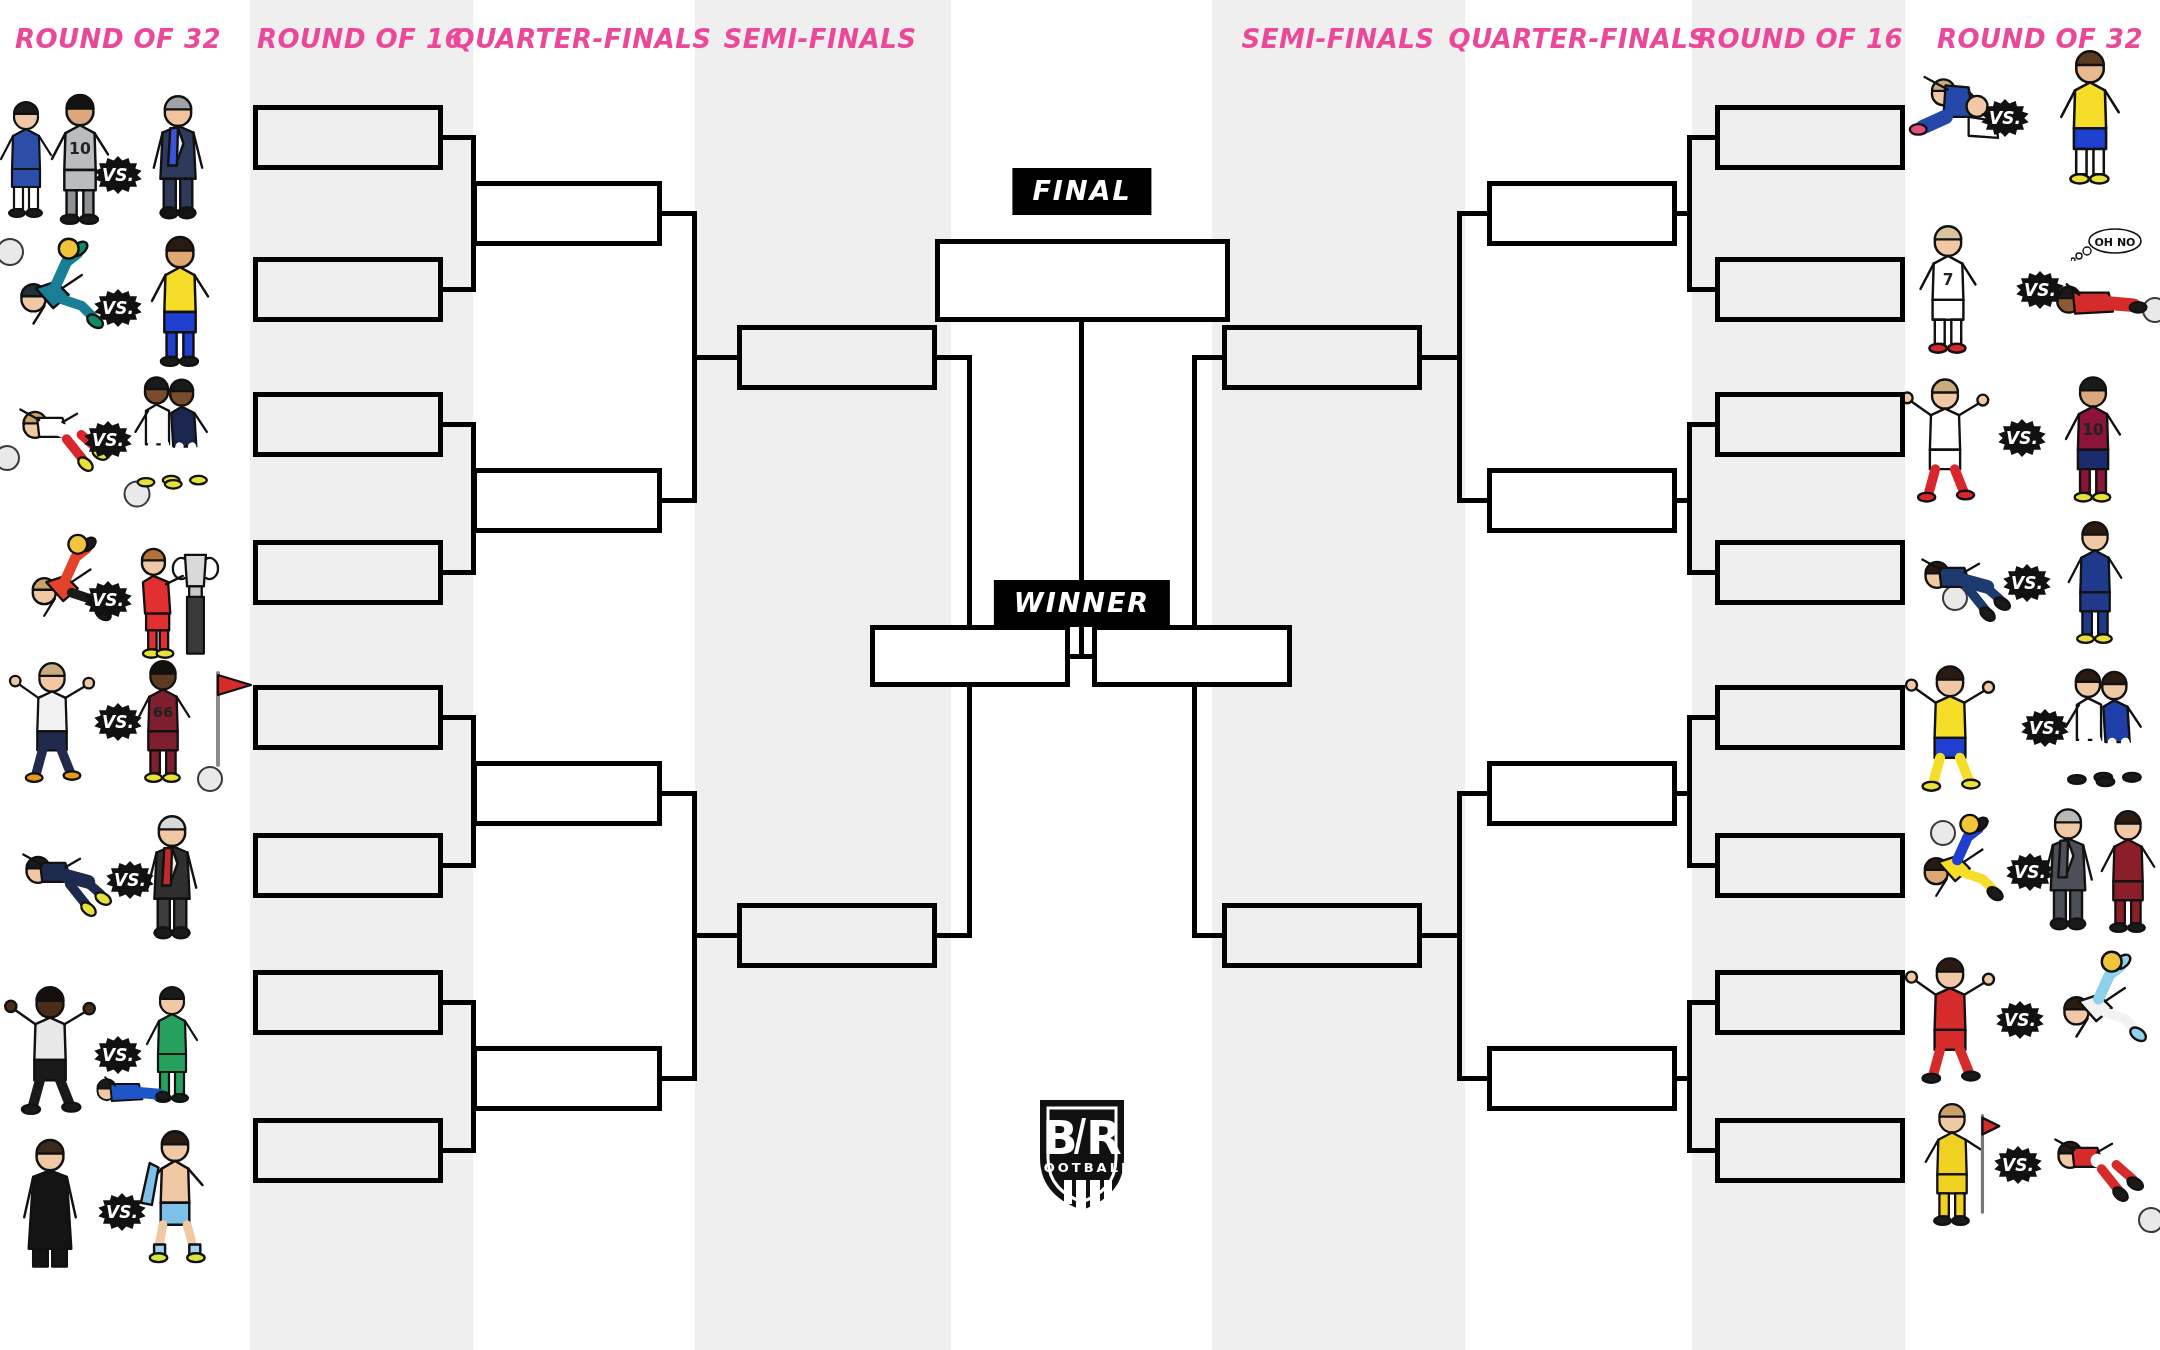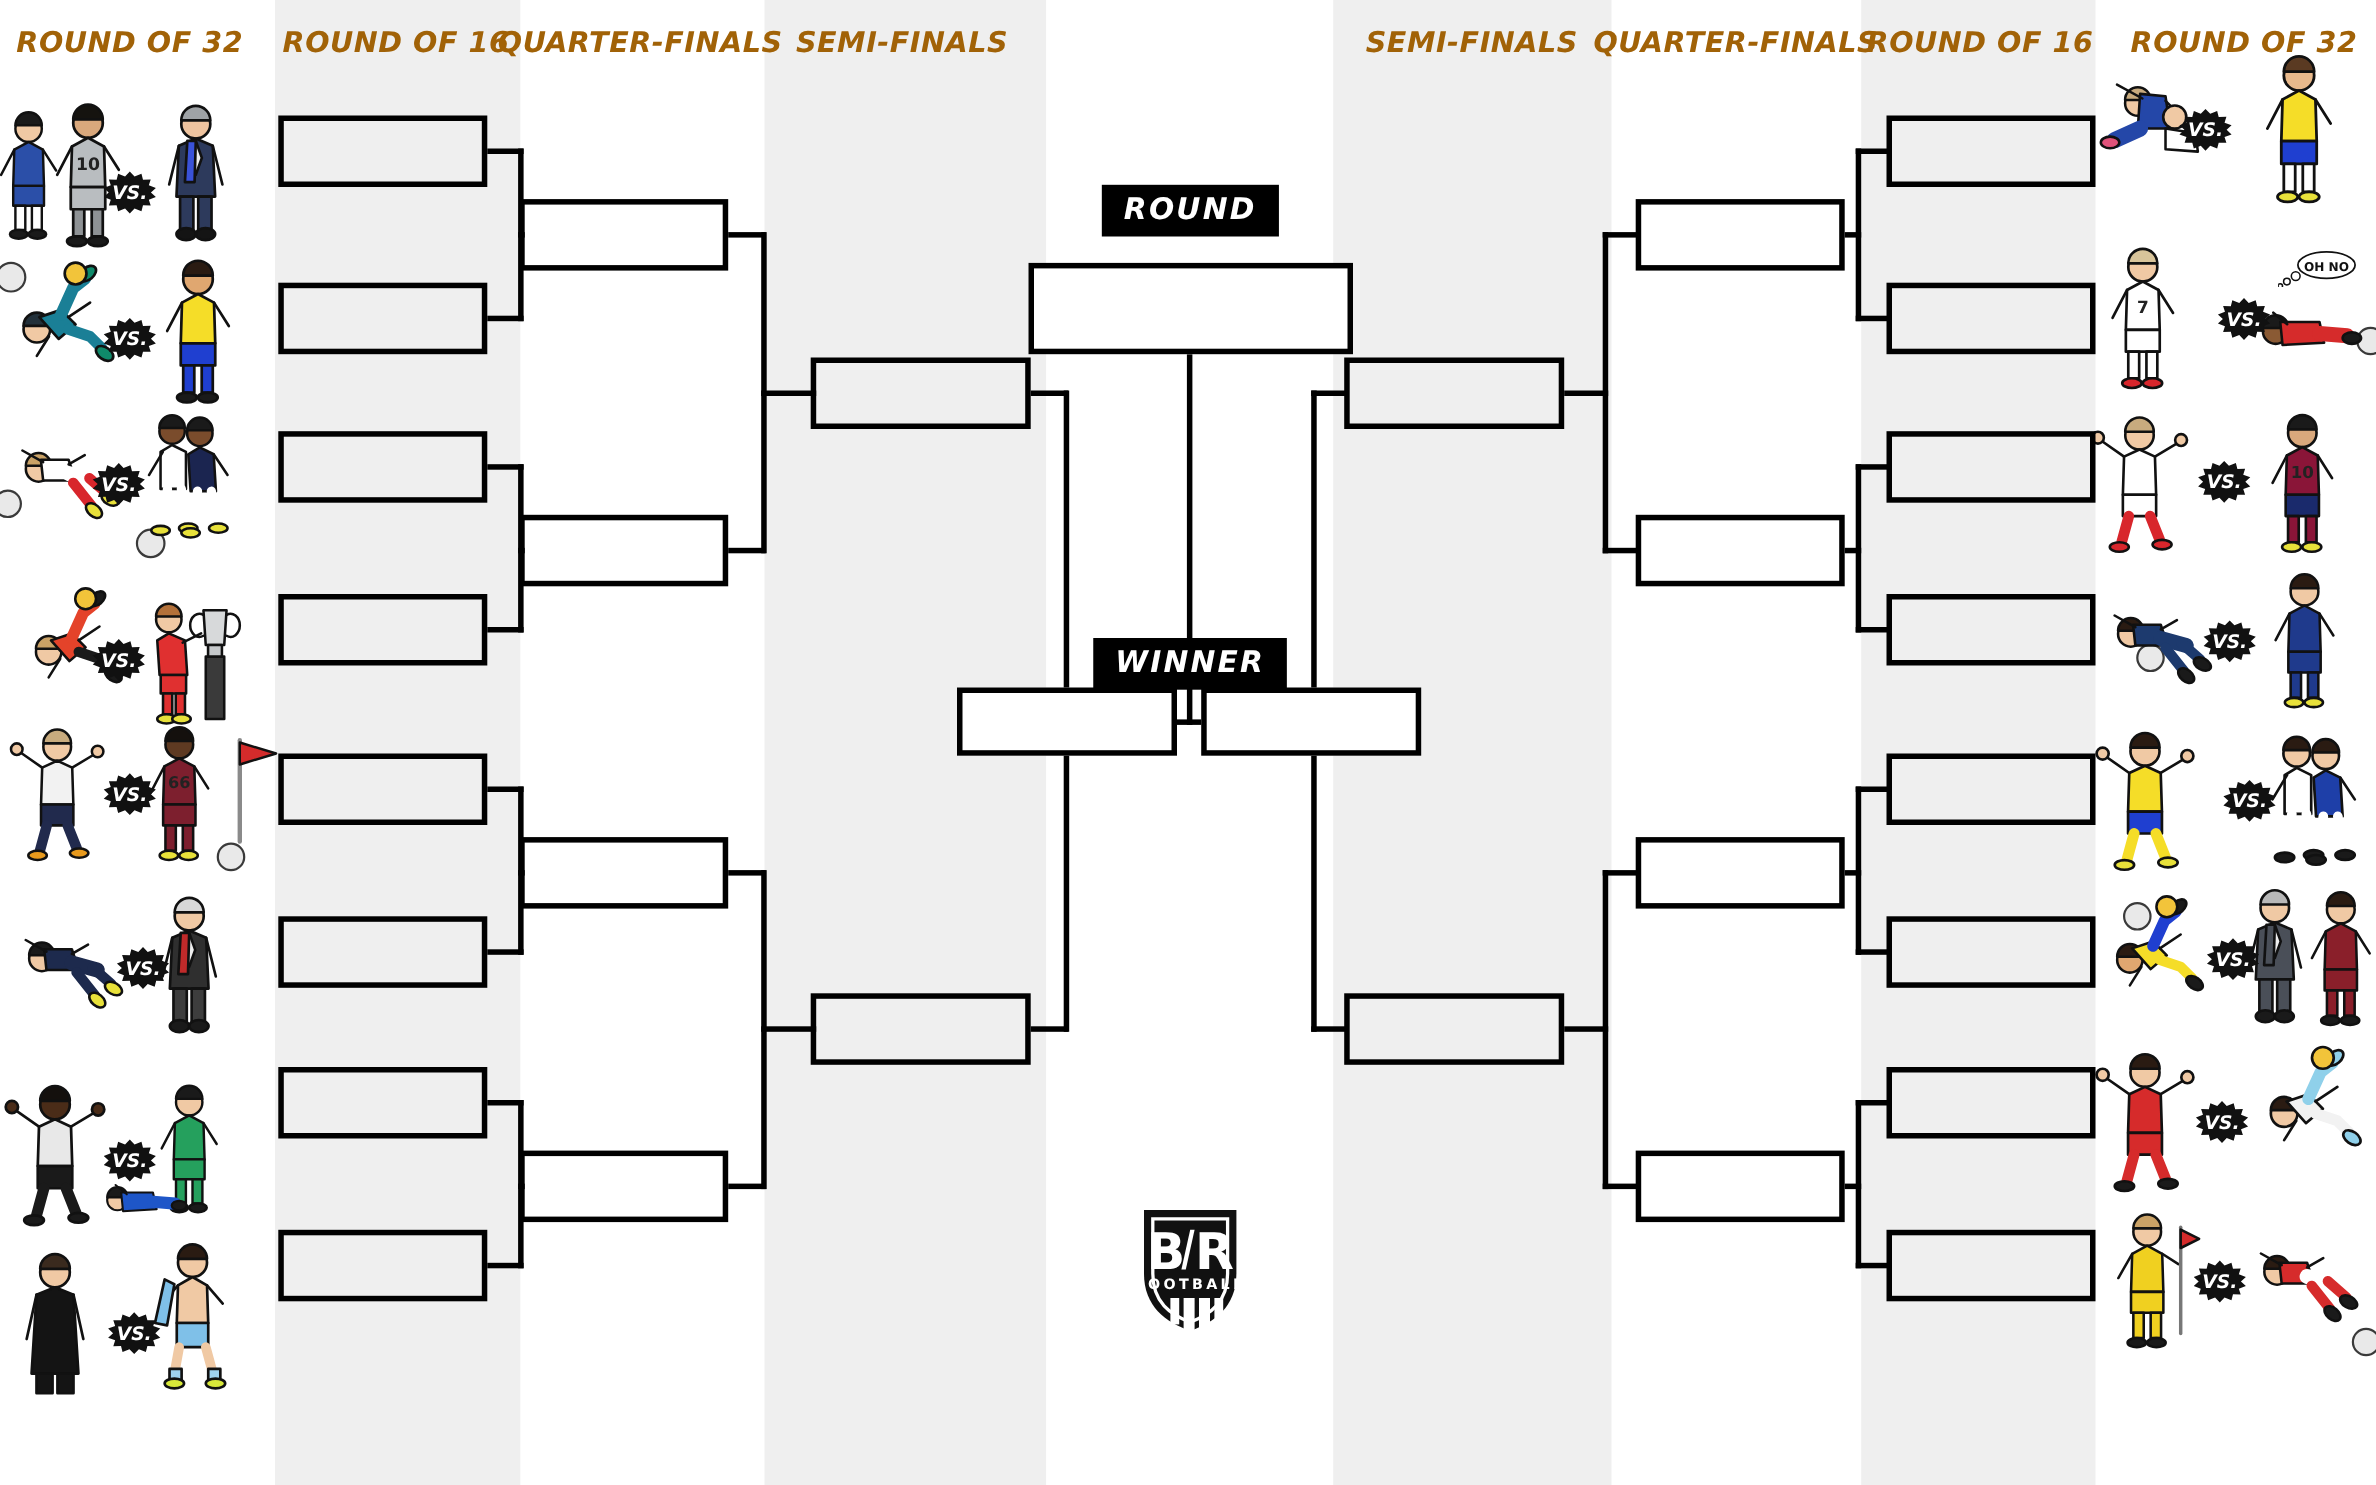--- a/index.html
+++ b/index.html
@@ -11,21 +11,21 @@
 
   
   .band{position:absolute;top:0;bottom:0;background:#efefef;z-index:0;}
 
   
   .round-title{
     position:absolute;z-index:5;
     font-family:"DejaVu Sans", sans-serif;
     font-weight:700;font-style:italic;
     font-size:26px;letter-spacing:.5px;
-    color:#a16207;text-align:center;white-space:nowrap;
+    color:#ec4899;text-align:center;white-space:nowrap;
     transform:translateX(-50%);
   }
 
   
   .slot{
     position:absolute;z-index:4;
     background:transparent;
     border:5px solid #000;
     box-sizing:border-box;
   }
@@ -182,21 +182,21 @@
     <div class="ln h" style="left: 1457px; top: 791px; width: 34px; height: 5px;"></div>
     <div class="ln h" style="left: 1457px; top: 1076px; width: 34px; height: 5px;"></div>
     <div class="ln v" style="left: 1457px; top: 791px; width: 5px; height: 290px;"></div>
     <div class="ln h" style="left: 1422px; top: 933px; width: 40px; height: 5px;"></div>
     <div class="ln h" style="left: 1192px; top: 355px; width: 34px; height: 5px;"></div>
     <div class="ln h" style="left: 1192px; top: 933px; width: 34px; height: 5px;"></div>
     <div class="ln v" style="left: 1192px; top: 355px; width: 5px; height: 583px;"></div>
     <div class="ln h" style="left: 1292px; top: 653.5px; height: 5px;"></div>
     <div class="ln h" style="left: 1070px; top: 653.5px; width: 27px; height: 5px;"></div>
     <div class="ln v" style="left: 1078.5px; top: 322px; width: 5px; height: 336.5px;"></div>
-    <div class="chip" style="left: 1082px; top: 168px;">ROUND</div>
+    <div class="chip" style="left: 1082px; top: 168px;">FINAL</div>
     <div class="chip" style="left: 1082px; top: 580px;">WINNER</div>
     <div class="vs" style="left: 118px; top: 175px;">
       <svg viewBox="0 0 62 48">
         <path d="M31.0,5.0L35.3,9.4L41.6,6.9L43.0,12.3L50.0,12.2L48.3,17.5L54.7,19.8L50.2,24.0L54.7,28.2L48.3,30.5L50.0,35.8L43.0,35.7L41.6,41.1L35.3,38.6L31.0,43.0L26.7,38.6L20.4,41.1L19.0,35.7L12.0,35.8L13.7,30.5L7.3,28.2L11.8,24.0L7.3,19.8L13.7,17.5L12.0,12.2L19.0,12.3L20.4,6.9L26.7,9.4Z" fill="#111"></path>
         <text x="31" y="30" text-anchor="middle" class="vstext">VS.</text>
       </svg>
     </div>
     <div class="vs" style="left: 118px; top: 308px;">
       <svg viewBox="0 0 62 48">
         <path d="M31.0,5.0L35.3,9.4L41.6,6.9L43.0,12.3L50.0,12.2L48.3,17.5L54.7,19.8L50.2,24.0L54.7,28.2L48.3,30.5L50.0,35.8L43.0,35.7L41.6,41.1L35.3,38.6L31.0,43.0L26.7,38.6L20.4,41.1L19.0,35.7L12.0,35.8L13.7,30.5L7.3,28.2L11.8,24.0L7.3,19.8L13.7,17.5L12.0,12.2L19.0,12.3L20.4,6.9L26.7,9.4Z" fill="#111"></path>

